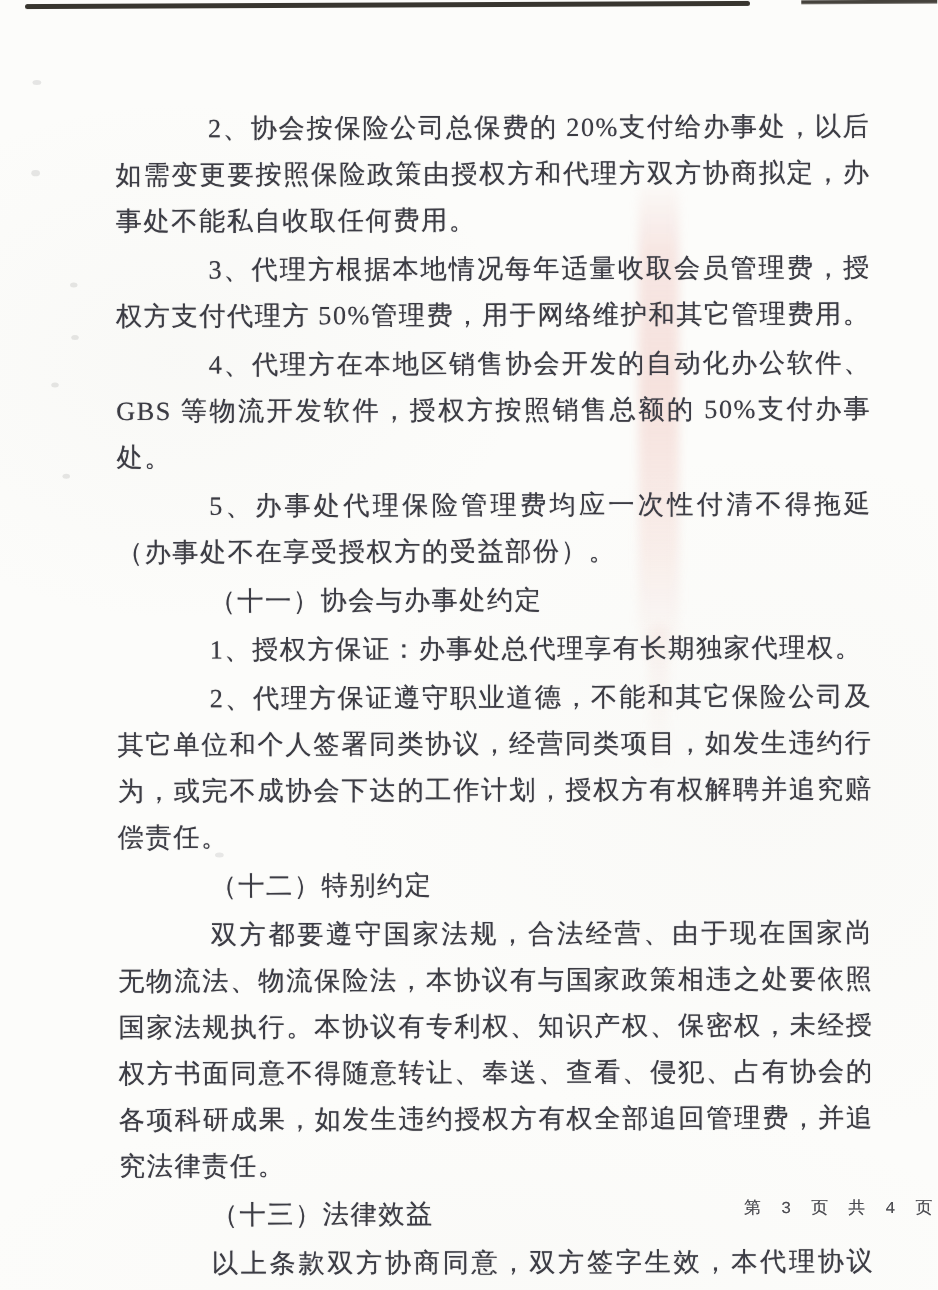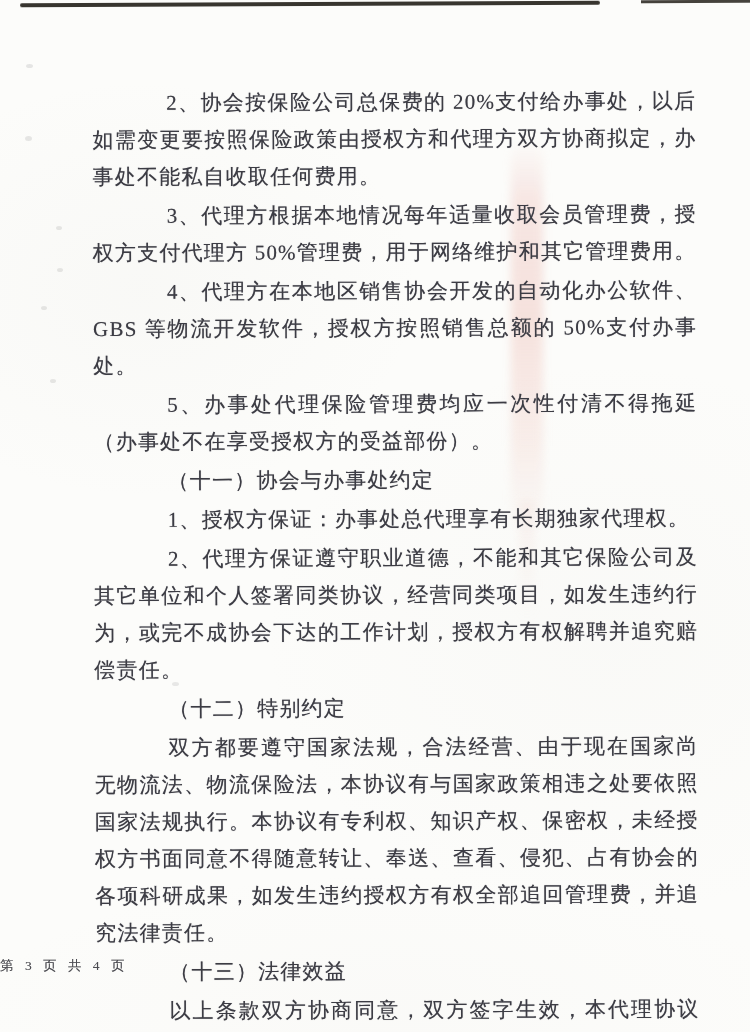--- a/index.html
+++ b/index.html
@@ -98,25 +98,26 @@
     line-height: 37px;
     letter-spacing: 1.2px;
     text-align: justify;
     text-indent: 74px;
     text-shadow: 0 0 0.7px rgba(58,58,66,0.6);
   }
   .footer {
     position: absolute;
     left: 0; top: 957px;
     width: 750px;
-    text-align: left;
+    text-align: right;
     font-size: 13.5px;
     letter-spacing: 4px;
     color: #4c4c52;
     text-shadow: 0 0 0.5px rgba(70,70,76,0.5);
+    font-family: Liberation Mono, monospace;
   }
 </style>
 </head>
 <body>
 
 <div class="page">
 
   <div class="scan-edge-a"></div>
   <div class="scan-edge-b"></div>
   <div class="streak"></div>

